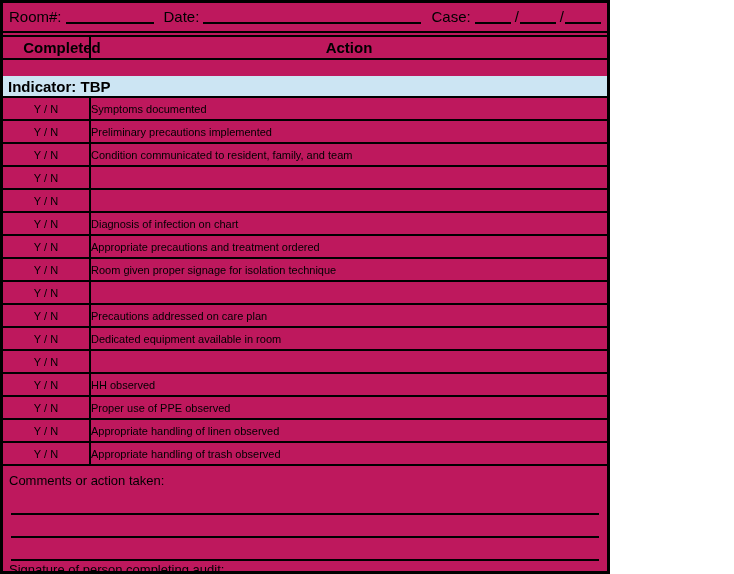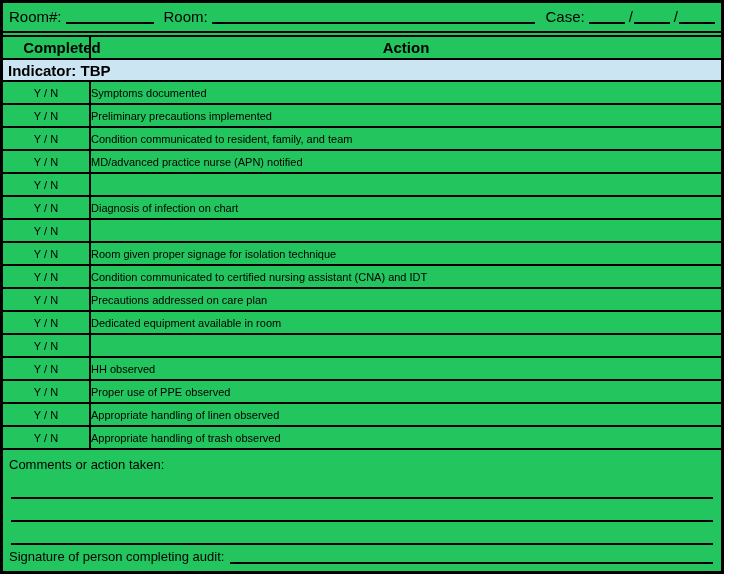--- a/index.html
+++ b/index.html
@@ -3,23 +3,23 @@
 <meta charset="utf-8">
 <style>
   * { box-sizing: border-box; margin: 0; padding: 0; }
   html, body { background: #ffffff; }
   body {
     width: 734px; height: 574px;
     font-family: "Liberation Sans", sans-serif;
     color: #000;
   }
   .form {
-    width: 724px; height: 574px;
+    width: 610px; height: 574px;
     border: 3px solid #000;
-    background: #22c55e;
+    background: #be185d;
     display: flex; flex-direction: column;
   }
 
   
   .top-header {
     height: 30px; flex: 0 0 30px;
     border-bottom: 2px solid #000;
     display: flex; align-items: center;
     padding: 0 6px 2px 6px;
     font-size: 15px; white-space: nowrap;
@@ -100,74 +100,73 @@
   .signature-line { flex: 1; border-bottom: 2px solid #000; height: 16px; margin-right: 2px; }
 </style>
 </head>
 <body>
 
 <div class="form">
 
   <div class="top-header">
     <span class="lbl">Room#:</span>
     <span class="bline room-line"></span>
-    <span class="lbl">Room:</span>
+    <span class="lbl">Date:</span>
     <span class="bline case-line"></span>
     <span class="lbl">Case:</span>
     <span class="bline date-line"></span>
     <span class="slash">/</span>
     <span class="bline date-line"></span>
     <span class="slash">/</span>
     <span class="bline date-line"></span>
   </div>
 
   <div class="thead">
     <div class="col-completed">Completed</div>
     <div class="col-action">Action</div>
   </div>
 
-  <div class="indicator-row" style="background: rgb(204, 229, 243);">
+  <div class="indicator-row" style="background: rgb(204, 229, 243); margin-top: 16px;">
     <span>Indicator: TBP</span>
   </div>
 
   <div class="rows">
 
   <div class="data-row">
       <div class="yn-cell">Y / N</div>
       <div class="action-cell">Symptoms documented</div>
     </div>
       <div class="data-row">
       <div class="yn-cell">Y / N</div>
       <div class="action-cell">Preliminary precautions implemented</div>
     </div>
       <div class="data-row">
       <div class="yn-cell">Y / N</div>
       <div class="action-cell">Condition communicated to resident, family, and team</div>
     </div>
       <div class="data-row">
       <div class="yn-cell">Y / N</div>
-      <div class="action-cell">MD/advanced practice nurse (APN) notified</div>
     </div>
       <div class="data-row">
       <div class="yn-cell">Y / N</div>
     </div>
       <div class="data-row">
       <div class="yn-cell">Y / N</div>
       <div class="action-cell">Diagnosis of infection on chart</div>
     </div>
       <div class="data-row">
       <div class="yn-cell">Y / N</div>
+      <div class="action-cell">Appropriate precautions and treatment ordered</div>
     </div>
       <div class="data-row">
       <div class="yn-cell">Y / N</div>
       <div class="action-cell">Room given proper signage for isolation technique</div>
     </div>
       <div class="data-row">
       <div class="yn-cell">Y / N</div>
-      <div class="action-cell">Condition communicated to certified nursing assistant (CNA) and IDT</div>
     </div>
       <div class="data-row">
       <div class="yn-cell">Y / N</div>
       <div class="action-cell">Precautions addressed on care plan</div>
     </div>
       <div class="data-row">
       <div class="yn-cell">Y / N</div>
       <div class="action-cell">Dedicated equipment available in room</div>
     </div>
       <div class="data-row">

